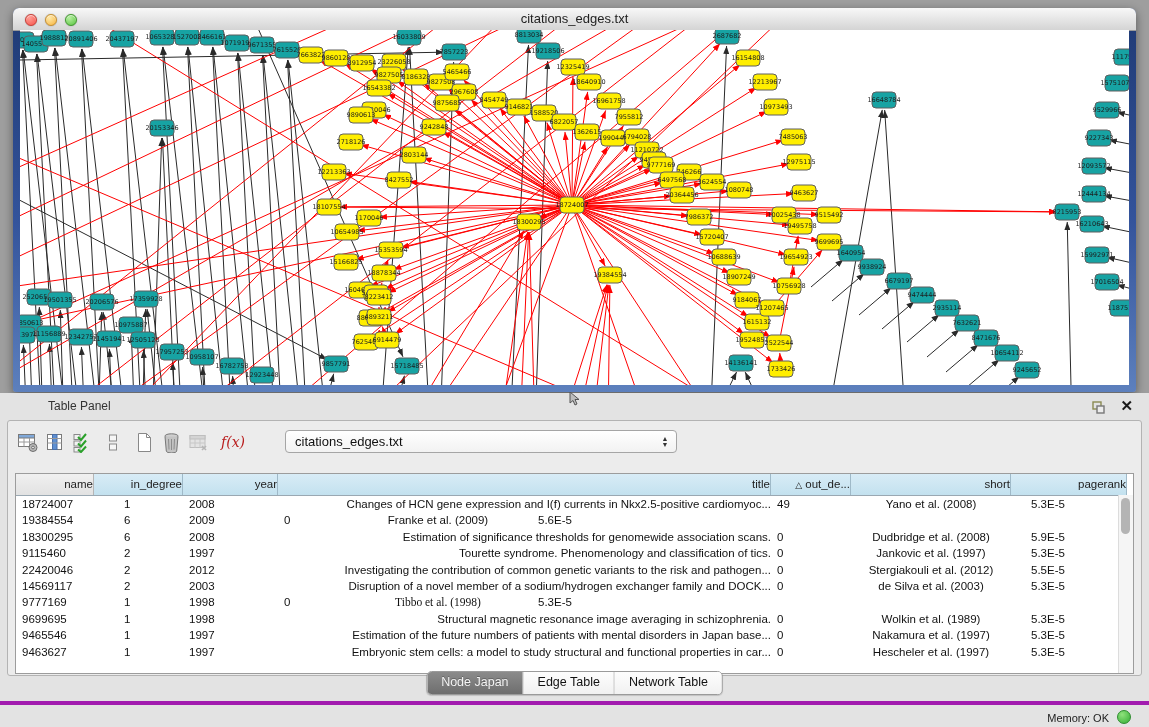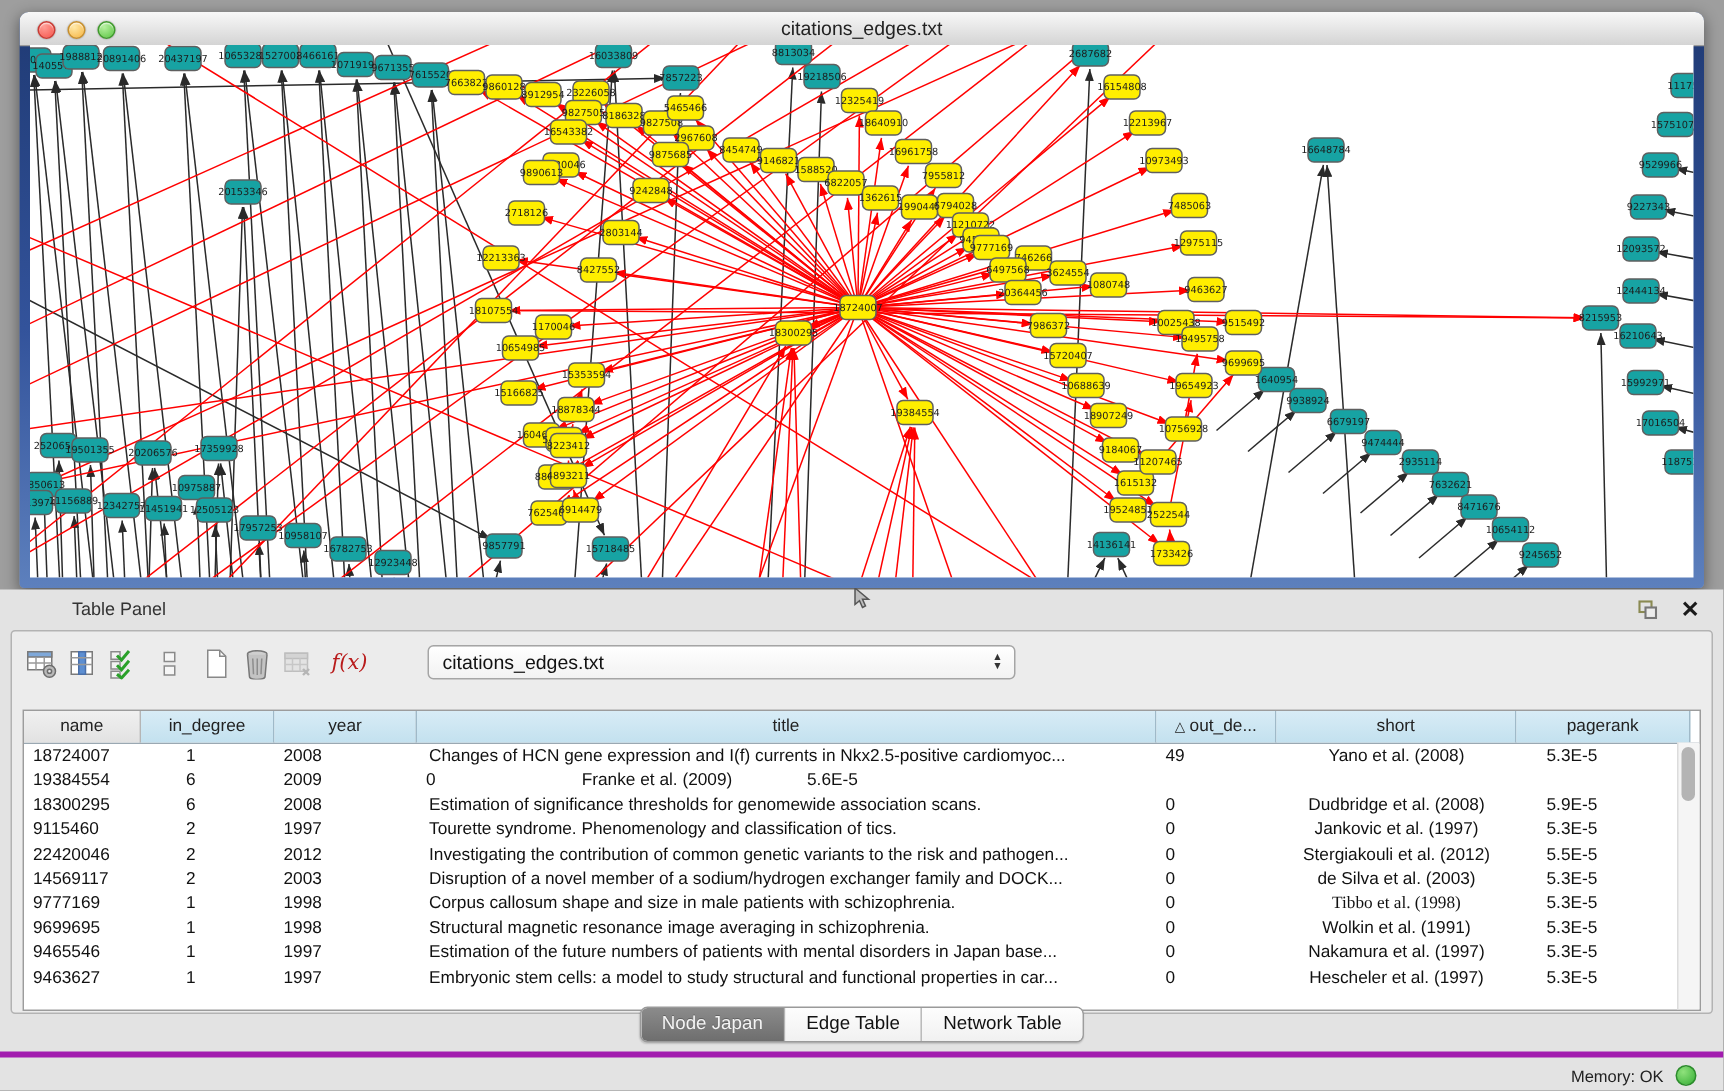--- a/index.html
+++ b/index.html
@@ -37,27 +37,27 @@
   .tool-gap{width:8px;}
   .fx{font-family:"DejaVu Serif",serif;font-style:italic;font-size:14px;color:#b91c1c;}
   .combo{position:absolute;left:277px;top:9px;width:392px;height:23px;background:linear-gradient(#ffffff,#f2f2f2);
     border:1px solid #a5a5a5;border-radius:4px;box-sizing:border-box;display:flex;align-items:center;}
   .combo-label{flex:1;font-size:13px;color:#111;padding-left:9px;white-space:nowrap;overflow:hidden;}
   .combo-arrows{width:18px;text-align:center;color:#333;font-size:7px;line-height:6px;padding-right:2px;}
 
   
   .tablewrap{position:absolute;left:7px;right:7px;top:52px;bottom:1px;background:#ffffff;border:1px solid #9c9c9c;overflow:hidden;}
   .thead{display:flex;height:21px;border-bottom:1px solid #9aa8b2;}
-  .th{box-sizing:border-box;font-size:11.5px;color:#222;text-align:center;line-height:20px;
+  .th{box-sizing:border-box;font-size:11.5px;color:#222;text-align:right;line-height:20px;
     background:linear-gradient(#d8ecf6,#c3e1ef);border-right:1px solid #9fb9c8;overflow:hidden;white-space:nowrap;}
   .th.gray{background:linear-gradient(#f0f0f0,#e2e2e2);border-right:1px solid #b5b5b5;}
   .sort-tri{font-size:9px;margin-right:3px;}
   .trow{display:flex;height:16.4px;background:#fff;}
   .td{box-sizing:border-box;font-size:11.5px;color:#111;line-height:16px;white-space:nowrap;overflow:hidden;}
-  .c0{padding-left:6px;} .c1{padding-left:30px;} .c2{padding-left:6px;} .c3{padding-left:8px;}
+  .c0{padding-left:6px;} .c1{padding-left:30px;} .c2{padding-left:6px;} .c3{padding-left:8px;text-align:right;}
   .c4{padding-left:6px;} .c5{text-align:center;} .c6{padding-left:20px;}
   .vscroll{position:absolute;right:0;top:21px;bottom:0;width:14px;background:#f5f5f5;border-left:1px solid #dcdcdc;}
   .vthumb{position:absolute;left:2px;top:3px;width:9px;height:36px;background:#b4b4b4;border-radius:5px;}
 
   
   .tabbar{position:absolute;left:50%;transform:translateX(-50%);top:278px;display:flex;height:22px;
     border:1px solid #9a9a9a;border-radius:5px;overflow:hidden;background:#fff;box-shadow:0 1px 1px rgba(0,0,0,.15);z-index:5;}
   .tab{font-size:12.5px;padding:0 14px;line-height:21px;color:#111;background:linear-gradient(#fdfdfd,#f1f1f1);
     border-right:1px solid #b5b5b5;cursor:default;}
   .tab:last-child{border-right:none;}
@@ -970,32 +970,31 @@
               <div class="td c2" style="width: 95px;">2003</div>
               <div class="td c3" style="width: 493px;">Disruption of a novel member of a sodium/hydrogen exchanger family and DOCK...</div>
               <div class="td c4" style="width: 80px;">0</div>
               <div class="td c5" style="width: 160px;">de Silva et al. (2003)</div>
               <div class="td c6" style="width: 116px;">5.3E-5</div>
             </div>
             <div class="trow">
               <div class="td c0" style="width: 78px;">9777169</div>
               <div class="td c1" style="width: 89px;">1</div>
               <div class="td c2" style="width: 95px;">1998</div>
-              <div class="td c3" style="width: 493px;">Corpus callosum shape and size in male patients with schizophrenia.</div>
               <div class="td c4" style="width: 80px;">0</div>
               <div class="td c5" style="width: 160px; font-family: Liberation Serif, serif;">Tibbo et al. (1998)</div>
               <div class="td c6" style="width: 116px;">5.3E-5</div>
             </div>
             <div class="trow">
               <div class="td c0" style="width: 78px;">9699695</div>
               <div class="td c1" style="width: 89px;">1</div>
               <div class="td c2" style="width: 95px;">1998</div>
               <div class="td c3" style="width: 493px;">Structural magnetic resonance image averaging in schizophrenia.</div>
               <div class="td c4" style="width: 80px;">0</div>
-              <div class="td c5" style="width: 160px;">Wolkin et al. (1991)</div>
+              <div class="td c5" style="width: 160px;">Wolkin et al. (1989)</div>
               <div class="td c6" style="width: 116px;">5.3E-5</div>
             </div>
             <div class="trow">
               <div class="td c0" style="width: 78px;">9465546</div>
               <div class="td c1" style="width: 89px;">1</div>
               <div class="td c2" style="width: 95px;">1997</div>
               <div class="td c3" style="width: 493px;">Estimation of the future numbers of patients with mental disorders in Japan base...</div>
               <div class="td c4" style="width: 80px;">0</div>
               <div class="td c5" style="width: 160px;">Nakamura et al. (1997)</div>
               <div class="td c6" style="width: 116px;">5.3E-5</div>

